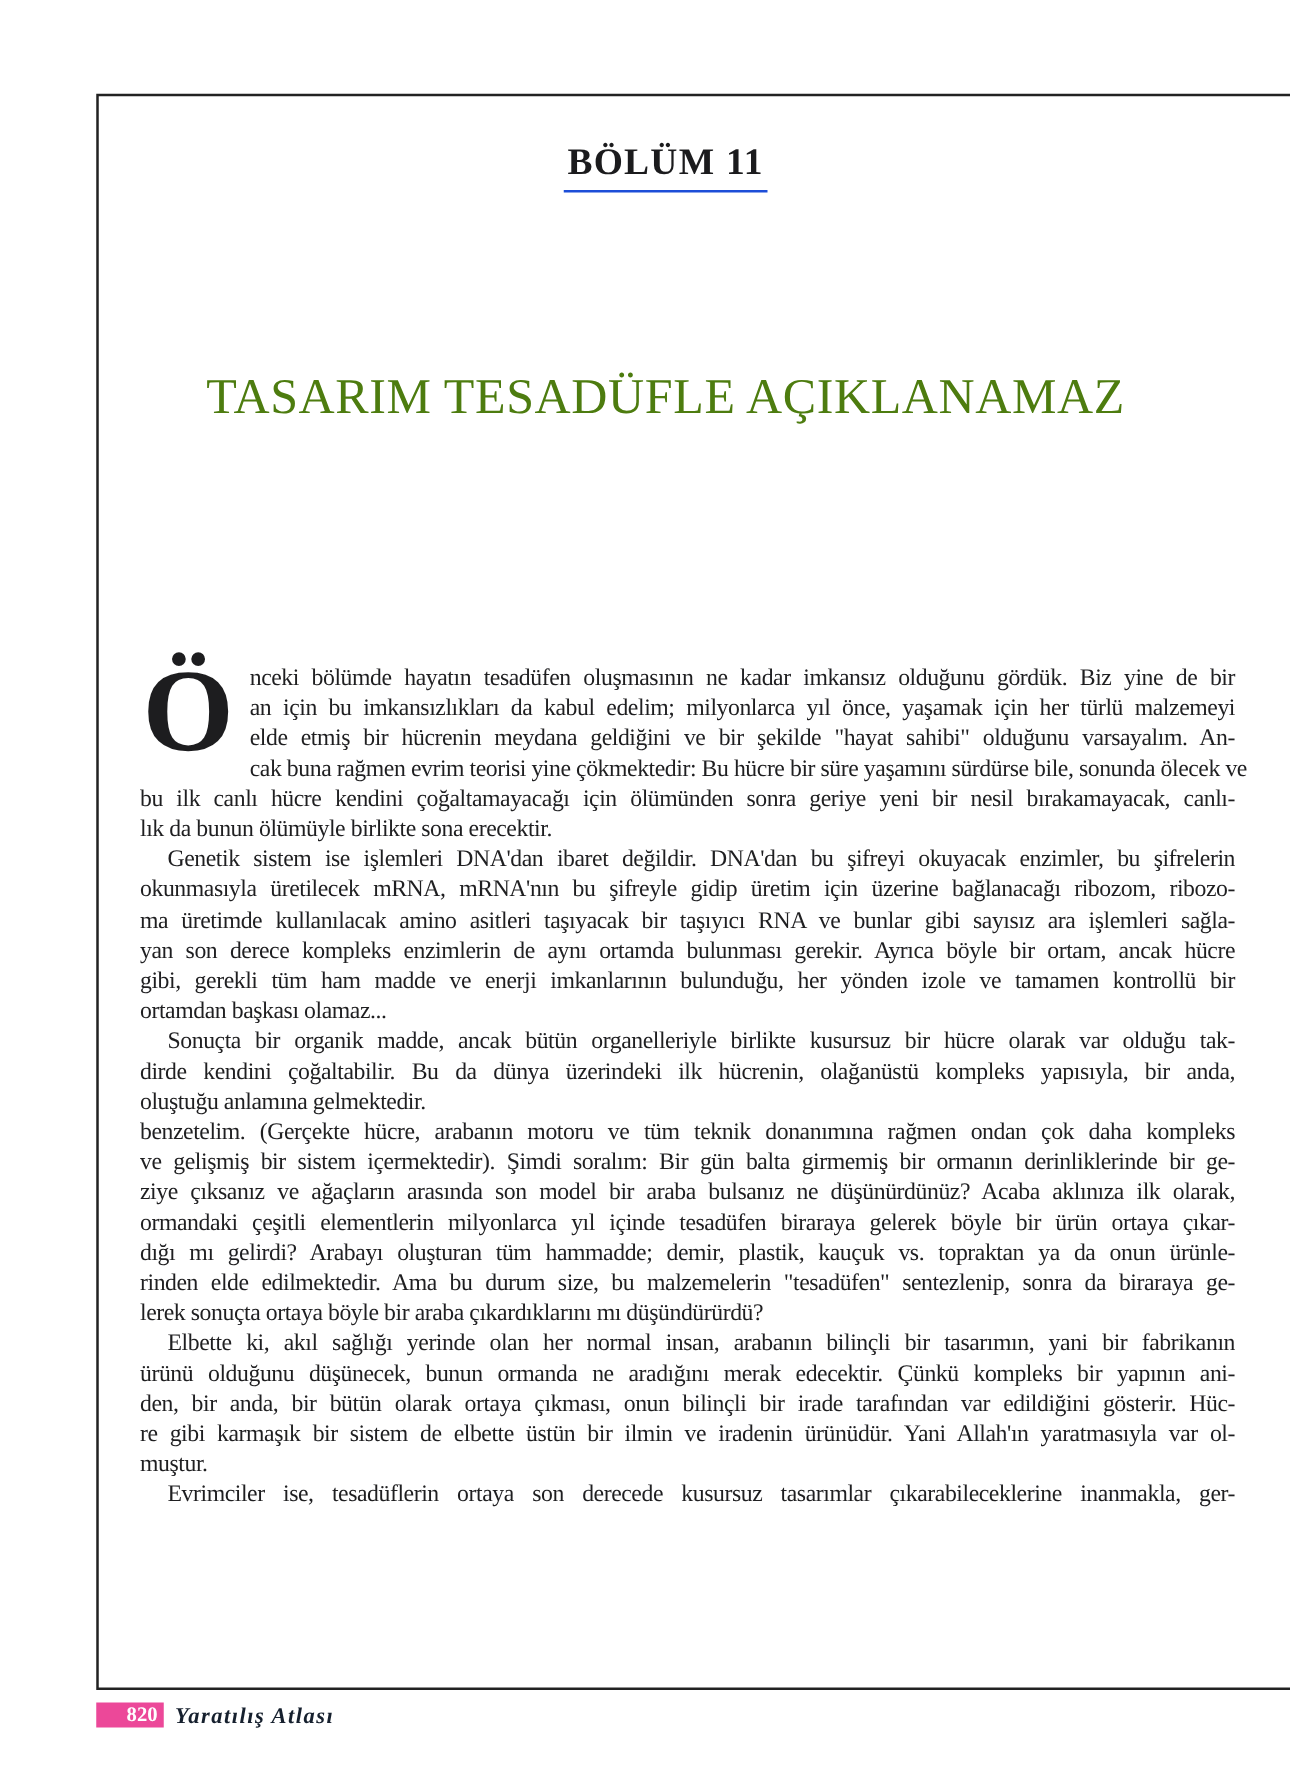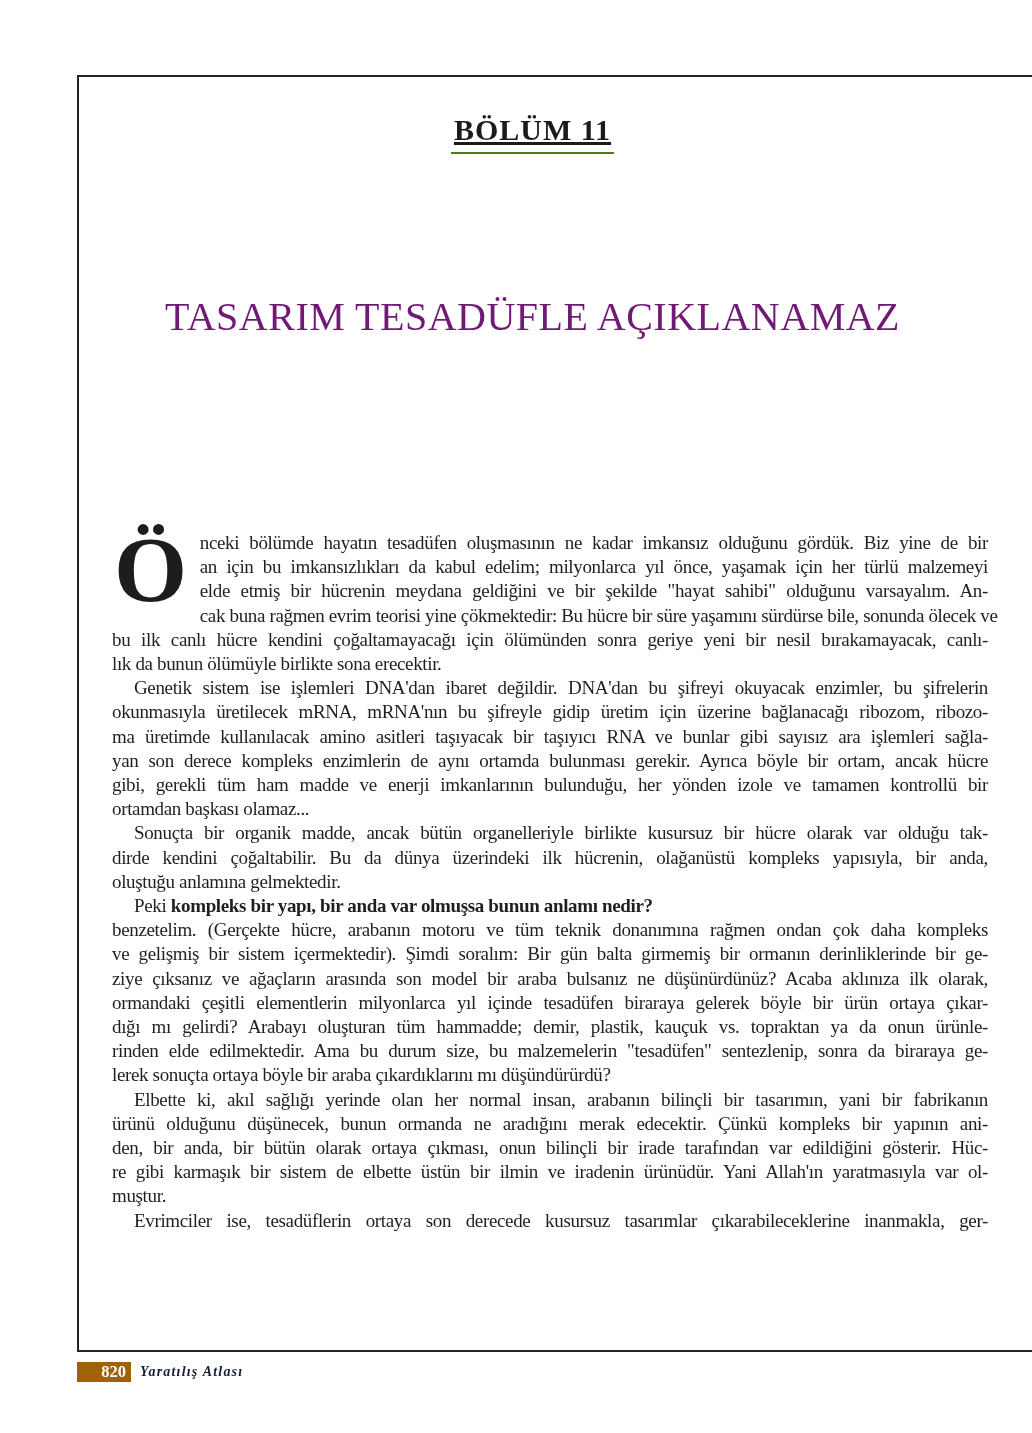--- a/index.html
+++ b/index.html
@@ -18,31 +18,30 @@
     background:#ffffff;
   }
   .chapter-wrap{
     position:absolute;left:80px;top:112px;width:905px;
     text-align:center;
   }
   .chapter{
     display:inline-block;
     font-size:30px;line-height:36px;font-weight:bold;
     letter-spacing:1px;color:#1b1b1d;
-    border-bottom:2px solid #4d7c0f;
+    border-bottom:2px solid #1d4ed8;
     padding:0 3px 4px 3px;
-    text-decoration:underline;
   }
   .title-wrap{
     position:absolute;left:80px;top:294px;width:905px;
     text-align:center;
   }
   .page-title{
     font-size:40px;line-height:46px;font-weight:normal;
-    letter-spacing:0.5px;color:#701a75;
+    letter-spacing:0.5px;color:#4d7c0f;
   }
   .body-text{
     position:absolute;left:112px;top:531px;width:876px;
     font-size:19px;line-height:24.2px;
     letter-spacing:-0.35px;
     color:#1f1f21;
   }
   .para{margin:0;}
   .line{
     white-space:nowrap;
@@ -60,33 +59,33 @@
     font-weight:bold;
     margin:6px 13px 0 2px;
     color:#1d1d1f;
   }
   .footer{
     position:absolute;left:0;top:1360px;width:1032px;height:26px;
   }
   .page-num-badge{
     position:absolute;left:77px;top:2px;
     width:54px;height:20px;
-    background:#a16207;
+    background:#ec4899;
     color:#ffffff;
     font-weight:bold;
     font-size:16.5px;line-height:20px;
     text-align:right;
     padding-right:5px;
     box-sizing:border-box;
     padding-left:15px;
   }
   .book-title{
     position:absolute;left:140px;top:0;
     font-style:italic;font-weight:bold;
-    font-size:14px;line-height:24px;
+    font-size:18px;line-height:24px;
     letter-spacing:1.2px;
     color:#16202e;
   }
 </style>
 </head>
 <body>
 
 <div class="screen">
 
   <div class="frame"></div>
@@ -116,23 +115,20 @@
         <div class="line fill">yan son derece kompleks enzimlerin de aynı ortamda bulunması gerekir. Ayrıca böyle bir ortam, ancak hücre</div>
         <div class="line fill">gibi, gerekli tüm ham madde ve enerji imkanlarının bulunduğu, her yönden izole ve tamamen kontrollü bir</div>
         <div class="line">ortamdan başkası olamaz...</div>
       </div>
       <div class="para">
         <div class="line fill indent">Sonuçta bir organik madde, ancak bütün organelleriyle birlikte kusursuz bir hücre olarak var olduğu tak-</div>
         <div class="line fill">dirde kendini çoğaltabilir. Bu da dünya üzerindeki ilk hücrenin, olağanüstü kompleks yapısıyla, bir anda,</div>
         <div class="line">oluştuğu anlamına gelmektedir.</div>
       </div>
       <div class="para">
-        <div class="line indent"><span>Peki </span><b>kompleks bir yapı, bir anda var olmuşsa bunun anlamı nedir?</b></div>
-      </div>
-      <div class="para">
         <div class="line fill">benzetelim. (Gerçekte hücre, arabanın motoru ve tüm teknik donanımına rağmen ondan çok daha kompleks</div>
         <div class="line fill">ve gelişmiş bir sistem içermektedir). Şimdi soralım: Bir gün balta girmemiş bir ormanın derinliklerinde bir ge-</div>
         <div class="line fill">ziye çıksanız ve ağaçların arasında son model bir araba bulsanız ne düşünürdünüz? Acaba aklınıza ilk olarak,</div>
         <div class="line fill">ormandaki çeşitli elementlerin milyonlarca yıl içinde tesadüfen biraraya gelerek böyle bir ürün ortaya çıkar-</div>
         <div class="line fill">dığı mı gelirdi? Arabayı oluşturan tüm hammadde; demir, plastik, kauçuk vs. topraktan ya da onun ürünle-</div>
         <div class="line fill">rinden elde edilmektedir. Ama bu durum size, bu malzemelerin "tesadüfen" sentezlenip, sonra da biraraya ge-</div>
         <div class="line">lerek sonuçta ortaya böyle bir araba çıkardıklarını mı düşündürürdü?</div>
       </div>
       <div class="para">
         <div class="line fill indent">Elbette ki, akıl sağlığı yerinde olan her normal insan, arabanın bilinçli bir tasarımın, yani bir fabrikanın</div>

